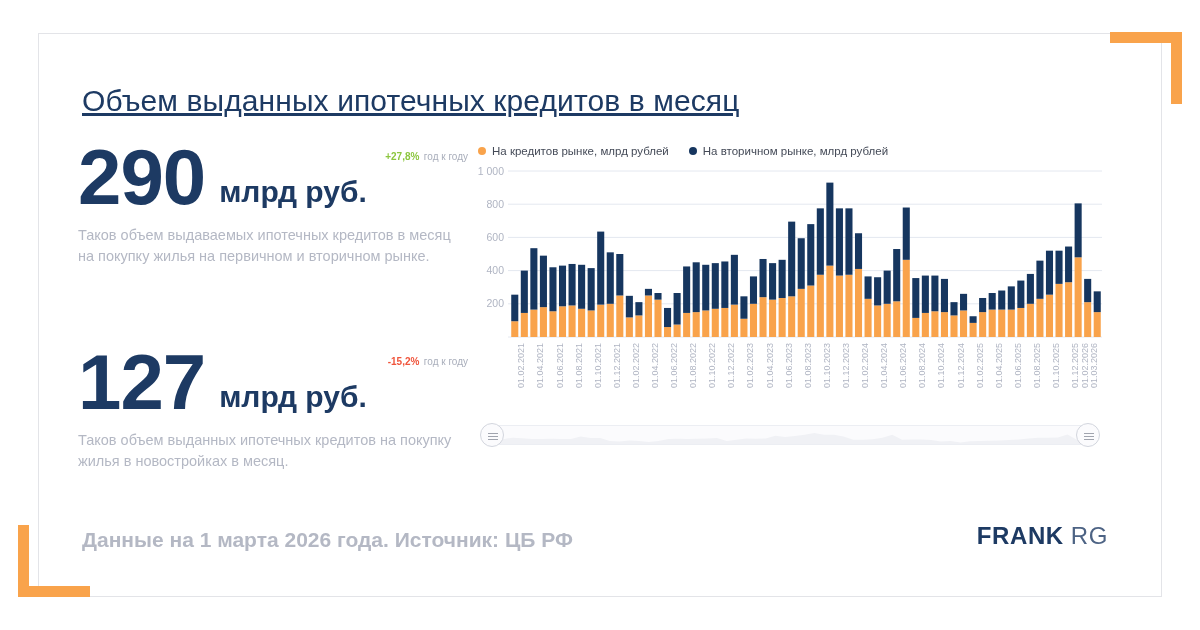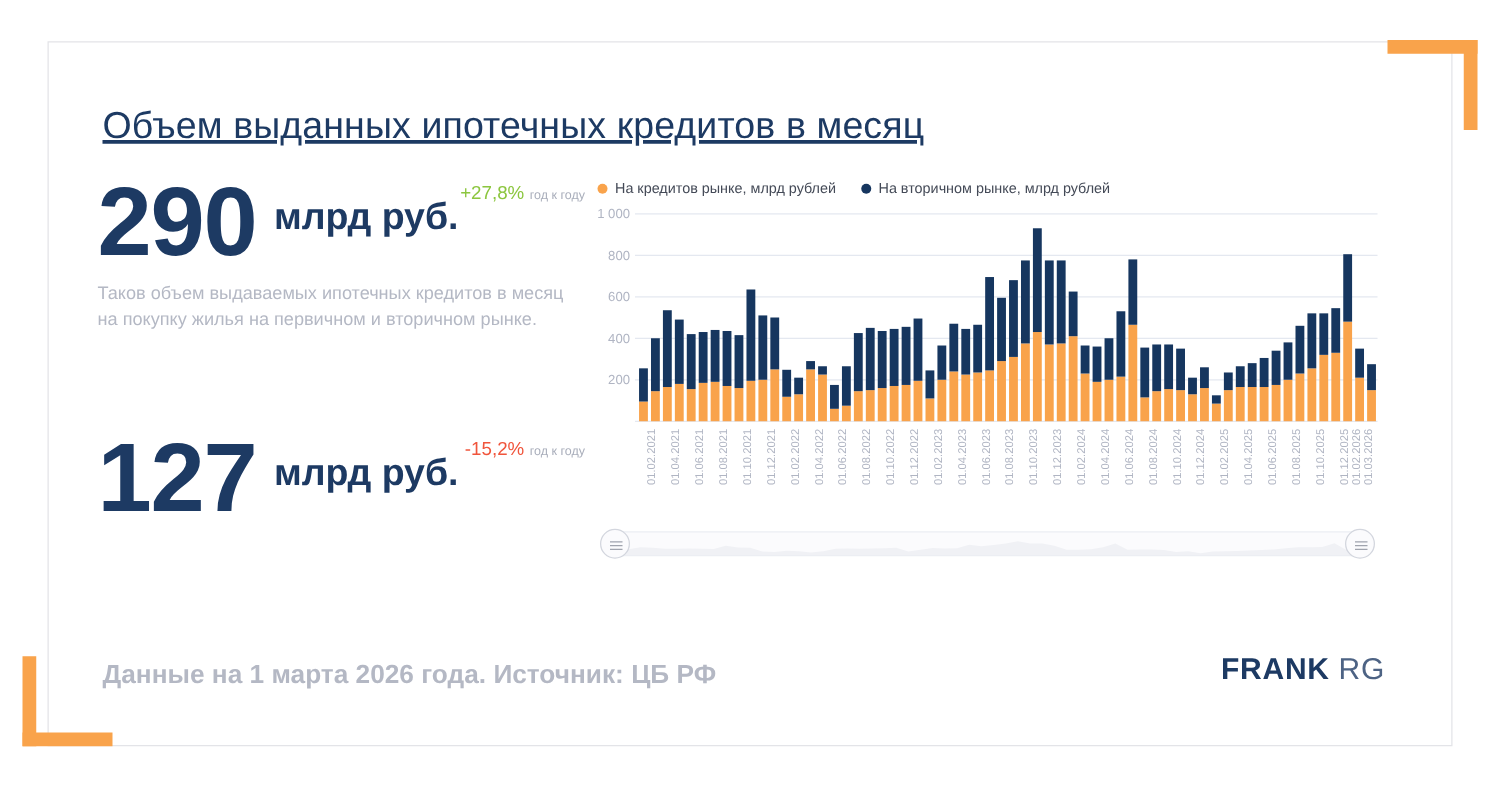--- a/index.html
+++ b/index.html
@@ -38,31 +38,31 @@
   .title {
     position: absolute; left: 82px; top: 84px;
     font-size: 30px; font-weight: 400; color: #1d3a63;
     letter-spacing: .1px; white-space: nowrap; text-decoration: underline;
   }
 
   
   .stat { position: absolute; left: 78px; width: 390px; }
   .stat-1 { top: 140px; }
   .stat-2 { top: 330px; margin-top: 15px; }
-  .stat-row { display: flex; align-items: center; position: relative; }
+  .stat-row { display: flex; align-items: flex-end; position: relative; }
   .bignum {
     font-size: 78px; font-weight: 700; color: #1d3a63;
     line-height: .96; letter-spacing: -1px;
   }
   .unit {
     font-size: 30px; font-weight: 700; color: #1d3a63;
     margin-left: 14px; margin-bottom: 6px; white-space: nowrap;
   }
   .delta { position: absolute; right: 0; top: 6px; text-align: right; }
-  .delta-val { font-size: 15px; font-weight: 400; line-height: 1.1; }
+  .delta-val { font-size: 10px; font-weight: 700; line-height: 1.1; }
   .delta-up { color: #8cc63f; }
   .delta-down { color: #f0553c; }
   .delta-note { font-size: 10px; color: #a9aebb; margin-top: 2px; }
   .desc {
     margin-top: 10px; font-size: 14.5px; line-height: 1.45;
     color: #b4b8c4; max-width: 380px;
   }
 
   
   .chart-card { position: absolute; left: 470px; top: 145px; width: 640px; height: 345px; }
@@ -142,20 +142,21 @@
 
   <div class="stat stat-2">
     <div class="stat-row">
       <span class="bignum">127</span>
       <span class="unit">млрд руб.</span>
       <span class="delta">
         <span class="delta-val delta-down">-15,2%</span>
         <span class="delta-note">год к году</span>
       </span>
     </div>
+    <p class="desc">Таков объем выданных ипотечных кредитов на покупку жилья в новостройках в месяц.</p>
   </div>
 
   <div class="chart-card">
     <div class="legend">
       <span class="legend-item">
         <i class="dot dot-prim"></i>
         <span>На кредитов рынке, млрд рублей</span>
       </span>
       <span class="legend-item">
         <i class="dot dot-sec"></i>

